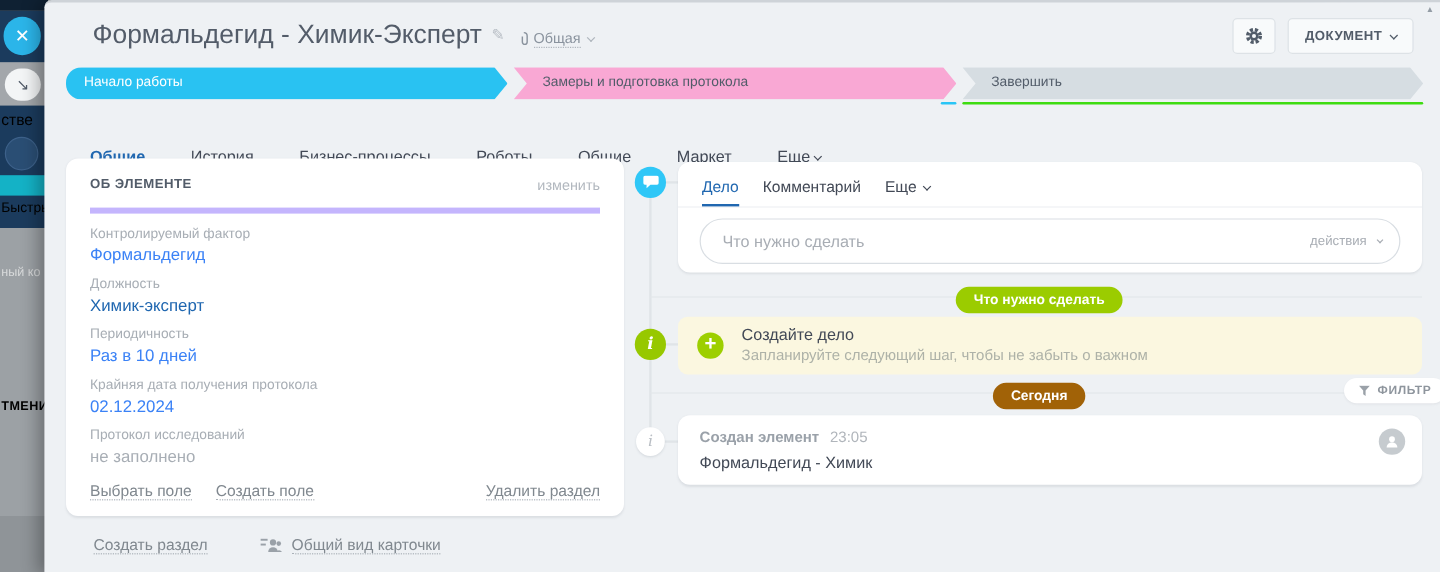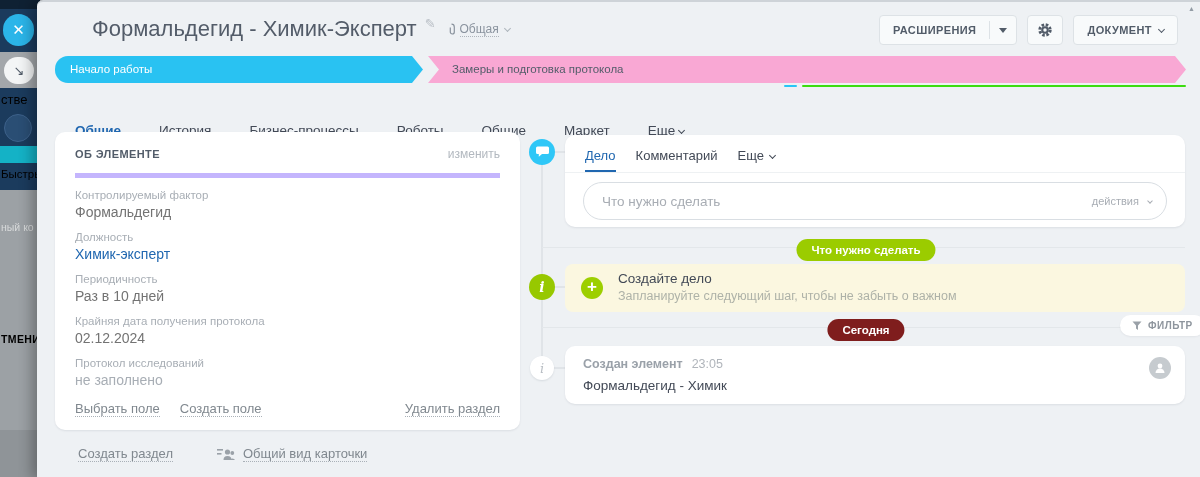--- a/index.html
+++ b/index.html
@@ -27,21 +27,21 @@
   .bd-frag3{top:221px;font-size:10.5px;color:#d8dadb;}
   .bd-frag4{top:333px;font-size:10.5px;font-weight:bold;letter-spacing:.4px;}
 
   
   .panel{position:absolute;left:37px;top:0;width:1163px;height:477px;background:#eef1f4;
     border-top-left-radius:6px;border-top:2px solid #ced3d8;box-shadow:-5px 0 14px rgba(0,0,0,.3);}
 
   .scroll-up{position:absolute;right:5px;top:3px;font-size:7px;color:#939ca5;}
 
   
-  .hdr-title-row{position:absolute;left:55px;top:14px;display:flex;align-items:flex-start;}
+  .hdr-title-row{position:absolute;left:40px;top:14px;display:flex;align-items:center;}
   .hdr-title{font-size:22px;color:#535c69;white-space:nowrap;}
   .pencil{font-size:13px;color:#b7bdc4;margin-left:8px;cursor:pointer;}
   .pipe{display:flex;align-items:center;margin-left:10px;margin-top:6px;cursor:pointer;}
   .pipe-label{font-size:12px;color:#8a939e;border-bottom:1px dotted #aeb5bc;margin-left:3px;}
   .chev{display:inline-block;width:5px;height:5px;border-right:1.5px solid currentColor;border-bottom:1.5px solid currentColor;
     transform:rotate(45deg);margin-left:6px;vertical-align:2px;}
   .pipe .chev{color:#aeb5bc;margin-top:-2px;}
 
   .hdr-buttons{position:absolute;right:22px;top:13px;display:flex;gap:10px;height:30px;}
   .btn{background:#f8fafb;border:1px solid #dde2e6;border-radius:4px;color:#525c69;font-size:11px;font-weight:bold;
@@ -75,21 +75,21 @@
   .tab .chev{color:#424956;margin-left:4px;}
 
   
   .card{background:#fff;border-radius:10px;box-shadow:0 1px 2px rgba(83,92,105,.12);}
   .about{position:absolute;left:18px;top:130px;width:465px;height:298px;padding:15px 20px;}
   .about-hdr{display:flex;justify-content:space-between;align-items:center;padding-bottom:12px;border-bottom:5px solid #c4b5fd;}
   .about-title{font-size:11px;font-weight:bold;color:#525c69;letter-spacing:.4px;}
   .about-edit{font-size:12px;color:#b2b8bf;cursor:pointer;padding-left:12px;}
   .field{margin-top:11px;}
   .field-label{font-size:11.5px;color:#a8aeb5;margin-bottom:3px;}
-  .field-value{font-size:14px;color:#737373;}
+  .field-value{font-size:14px;color:#3b82f6;}
   .field-value.link{color:#2067b0;cursor:pointer;}
   .field-value.empty{color:#a8aeb5;}
   .about-links{position:absolute;left:20px;right:20px;bottom:13px;display:flex;font-size:13px;color:#80888f;}
   .dotted{border-bottom:1px dotted #aab1b8;cursor:pointer;white-space:nowrap;}
   .about-links .gap{width:20px;}
   .about-links .spacer{flex:1;}
 
   .foot-links{position:absolute;left:41px;top:444px;display:flex;align-items:center;font-size:13px;color:#80888f;}
   .foot-links .ppl-icon{margin-left:44px;margin-right:8px;display:flex;}
 
@@ -114,21 +114,21 @@
     font-family:"Liberation Sans",sans-serif;}
   .composer-input input::placeholder{color:#a8adb4;}
   .actions{font-size:11px;color:#a8adb4;cursor:pointer;white-space:nowrap;}
   .actions .chev{width:4px;height:4px;}
 
   
   .rule{position:absolute;left:505px;width:643px;height:1px;background:#e3e7ea;}
   .pill{position:absolute;transform:translateX(-50%);left:829px;color:#fff;font-size:11.5px;font-weight:bold;
     border-radius:14px;padding:5px 15px;cursor:pointer;white-space:nowrap;z-index:2;}
   .pill-green{top:237px;background:#9bcc00;}
-  .pill-blue{top:317px;background:#7f1d1d;}
+  .pill-blue{top:317px;background:#a16207;}
   .filter-btn{position:absolute;left:1083px;top:313px;background:#fff;border-radius:15px;padding:5px 12px;display:flex;
     align-items:center;gap:6px;font-size:10px;font-weight:bold;letter-spacing:.5px;color:#8e959d;cursor:pointer;z-index:2;
     box-shadow:0 1px 2px rgba(83,92,105,.08);}
 
   
   .hint{position:absolute;left:528px;top:262px;width:620px;height:48px;background:#fbf7e0;border-radius:8px;}
   .hint-plus{position:absolute;left:16px;top:13px;width:22px;height:22px;border-radius:50%;background:#9dcf00;color:#fff;
     font-size:17px;line-height:20px;text-align:center;font-weight:bold;cursor:pointer;}
   .hint-title{position:absolute;left:53px;top:7px;font-size:13.5px;color:#424956;}
   .hint-sub{position:absolute;left:53px;top:25px;font-size:12.5px;color:#aeb2a8;}
@@ -173,44 +173,38 @@
       <span class="pipe">
         <svg width="11" height="13" viewBox="0 0 11 13">
           <path d="M5.5 1.2 a2.8 2.8 0 0 1 2.8 2.8 v5 a2 2 0 0 1 -4 0 v-4.6" fill="none" stroke="#8a939e" stroke-width="1.2"></path>
         </svg>
         <span class="pipe-label">Общая</span>
         <span class="chev"></span>
       </span>
     </div>
 
     <div class="hdr-buttons">
-      <div class="btn btn-ext">
-        <span class="lbl">РАСШИРЕНИЯ</span>
-        <span class="div"></span>
-        <span class="dd">
-            <span class="tri"></span>
-          </span>
-      </div>
       <div class="btn btn-gear">
         <svg width="16" height="16" viewBox="0 0 16 16">
           <circle cx="8" cy="8" r="5.2" fill="none" stroke="#525c69" stroke-width="3" stroke-dasharray="2.5 1.6"></circle>
           <circle cx="8" cy="8" r="3.8" fill="#525c69"></circle>
           <circle cx="8" cy="8" r="1.7" fill="#f8fafb"></circle>
         </svg>
       </div>
       <div class="btn btn-doc">
         <span>ДОКУМЕНТ</span>
         <span class="chev"></span>
       </div>
     </div>
 
     <div class="stage-wrap">
       <div class="stages">
           <div class="stage current">Начало работы</div>
           <div class="stage next">Замеры и подготовка протокола</div>
+          <div class="stage final">Завершить</div>
         </div>
       <div class="ul-blue"></div>
       <div class="ul-green"></div>
     </div>
 
     <div class="main-tabs">
         <div class="tab active">Общие</div>
         <div class="tab">История</div>
         <div class="tab">Бизнес-процессы</div>
         <div class="tab">Роботы</div>

